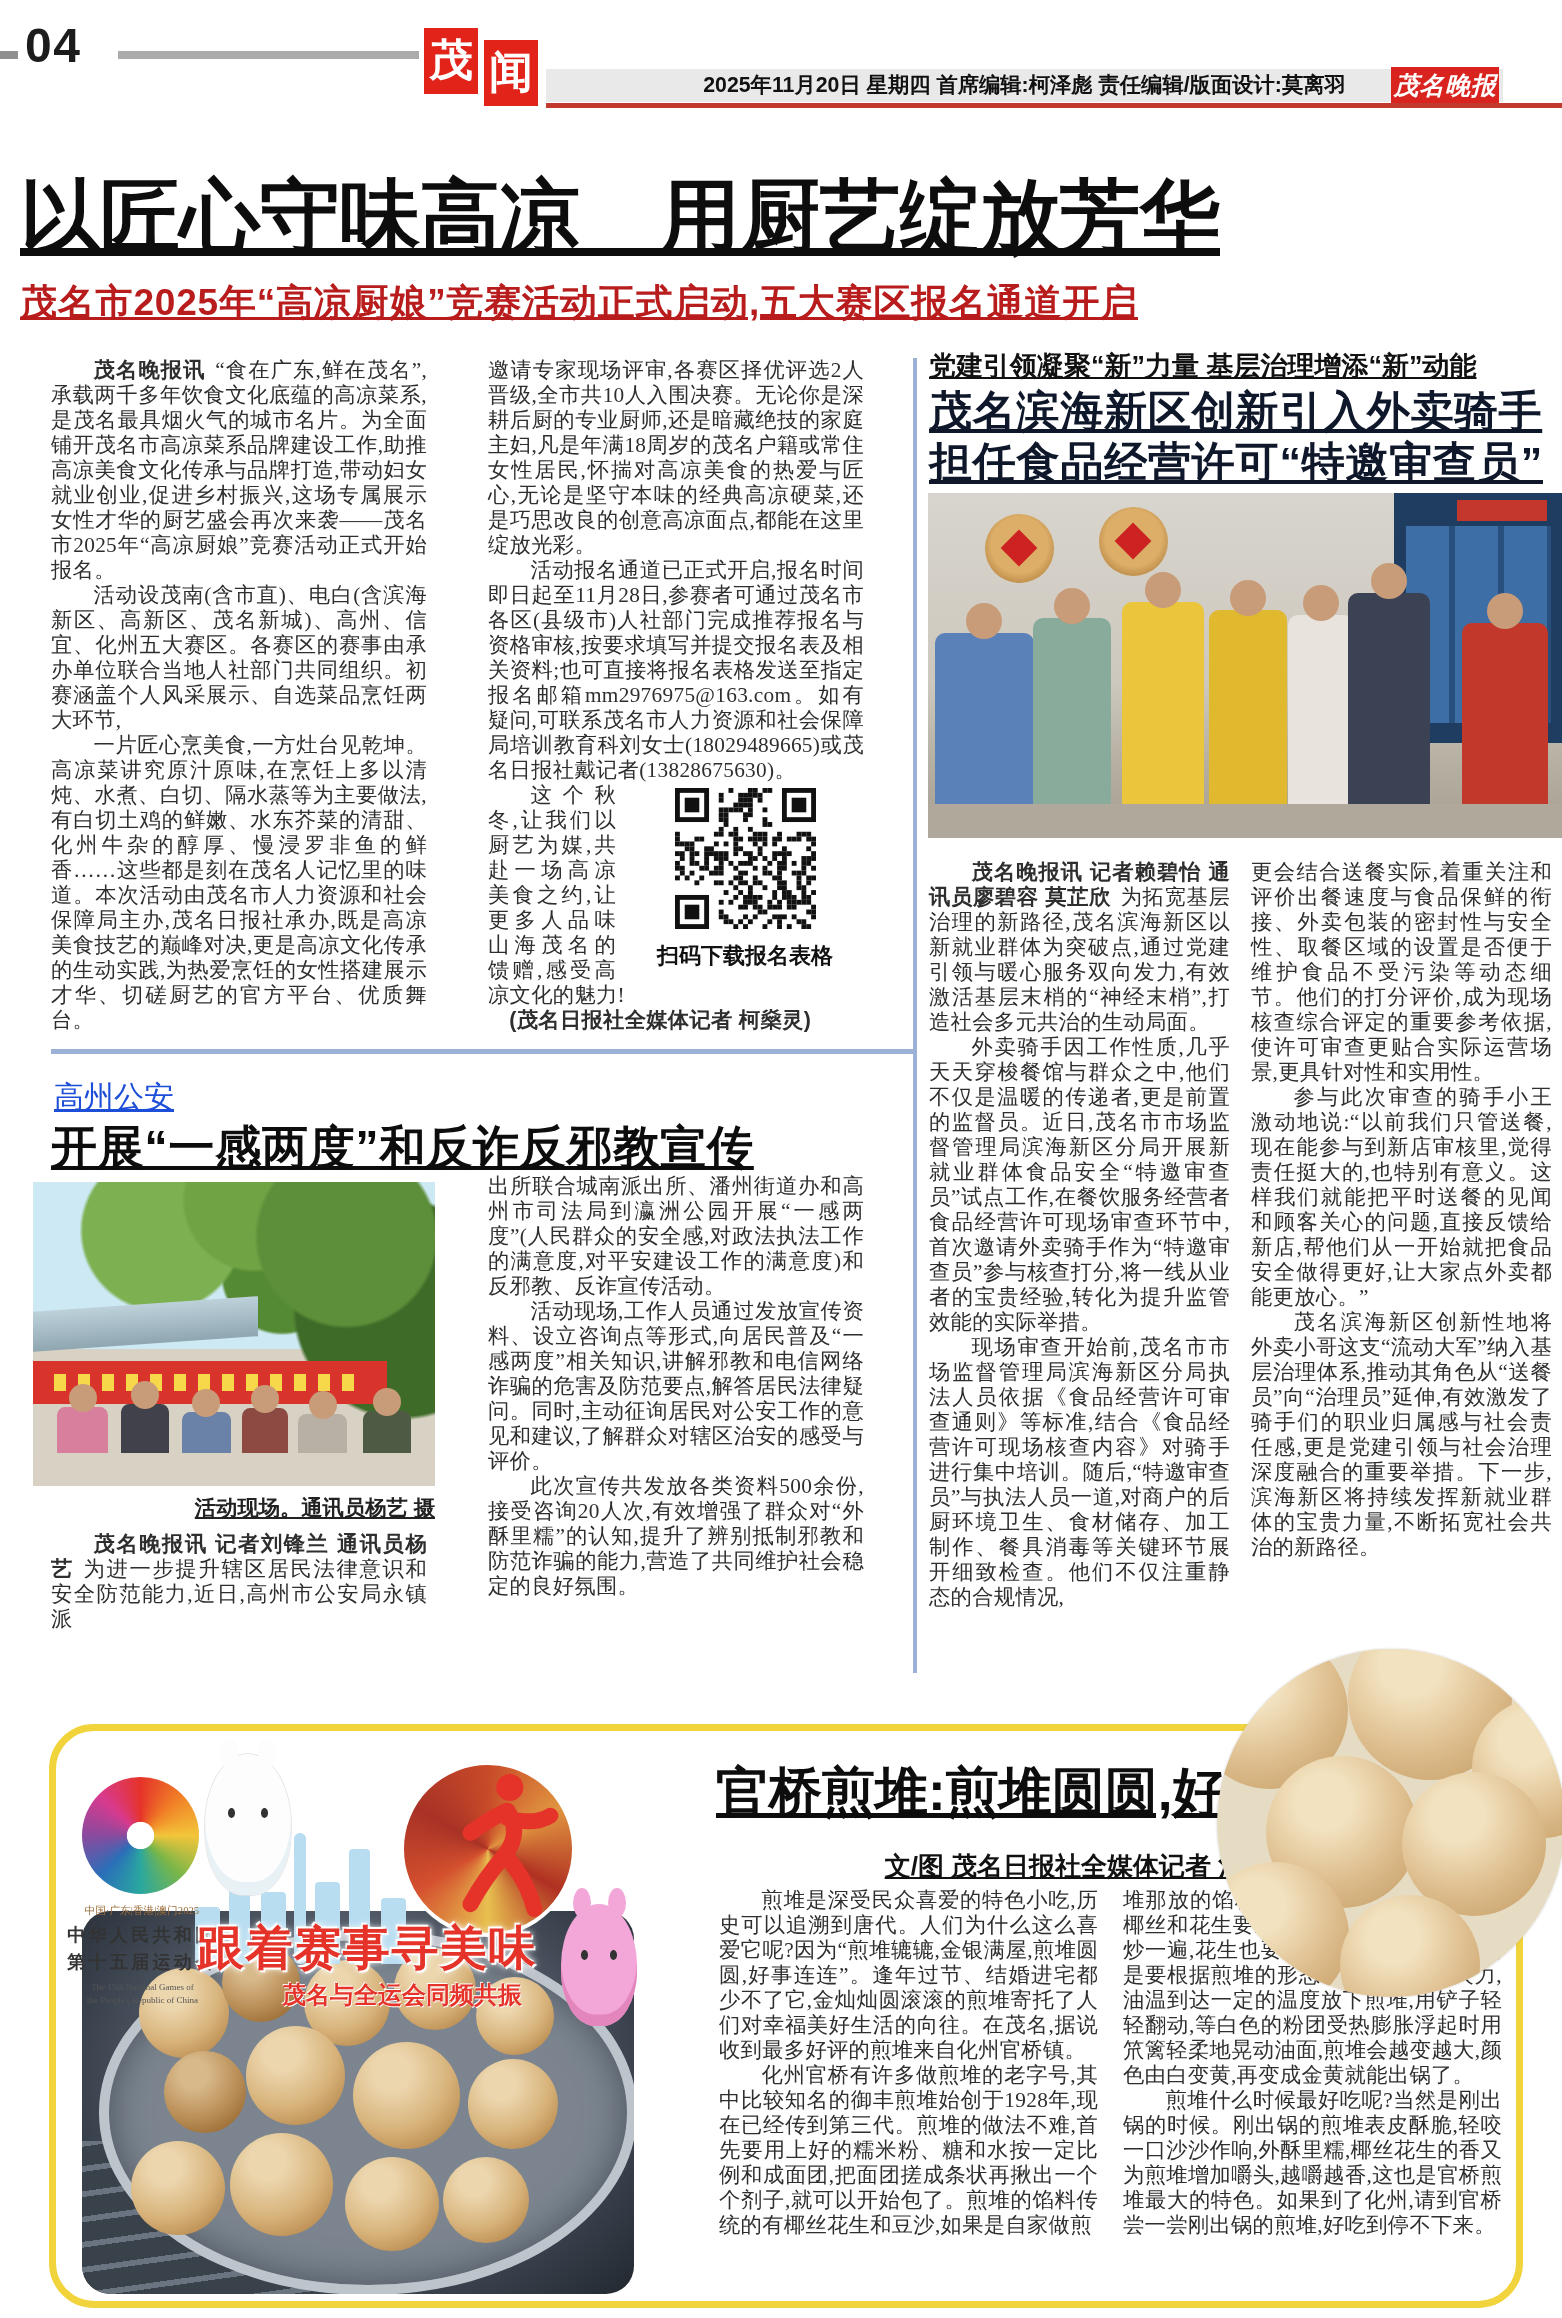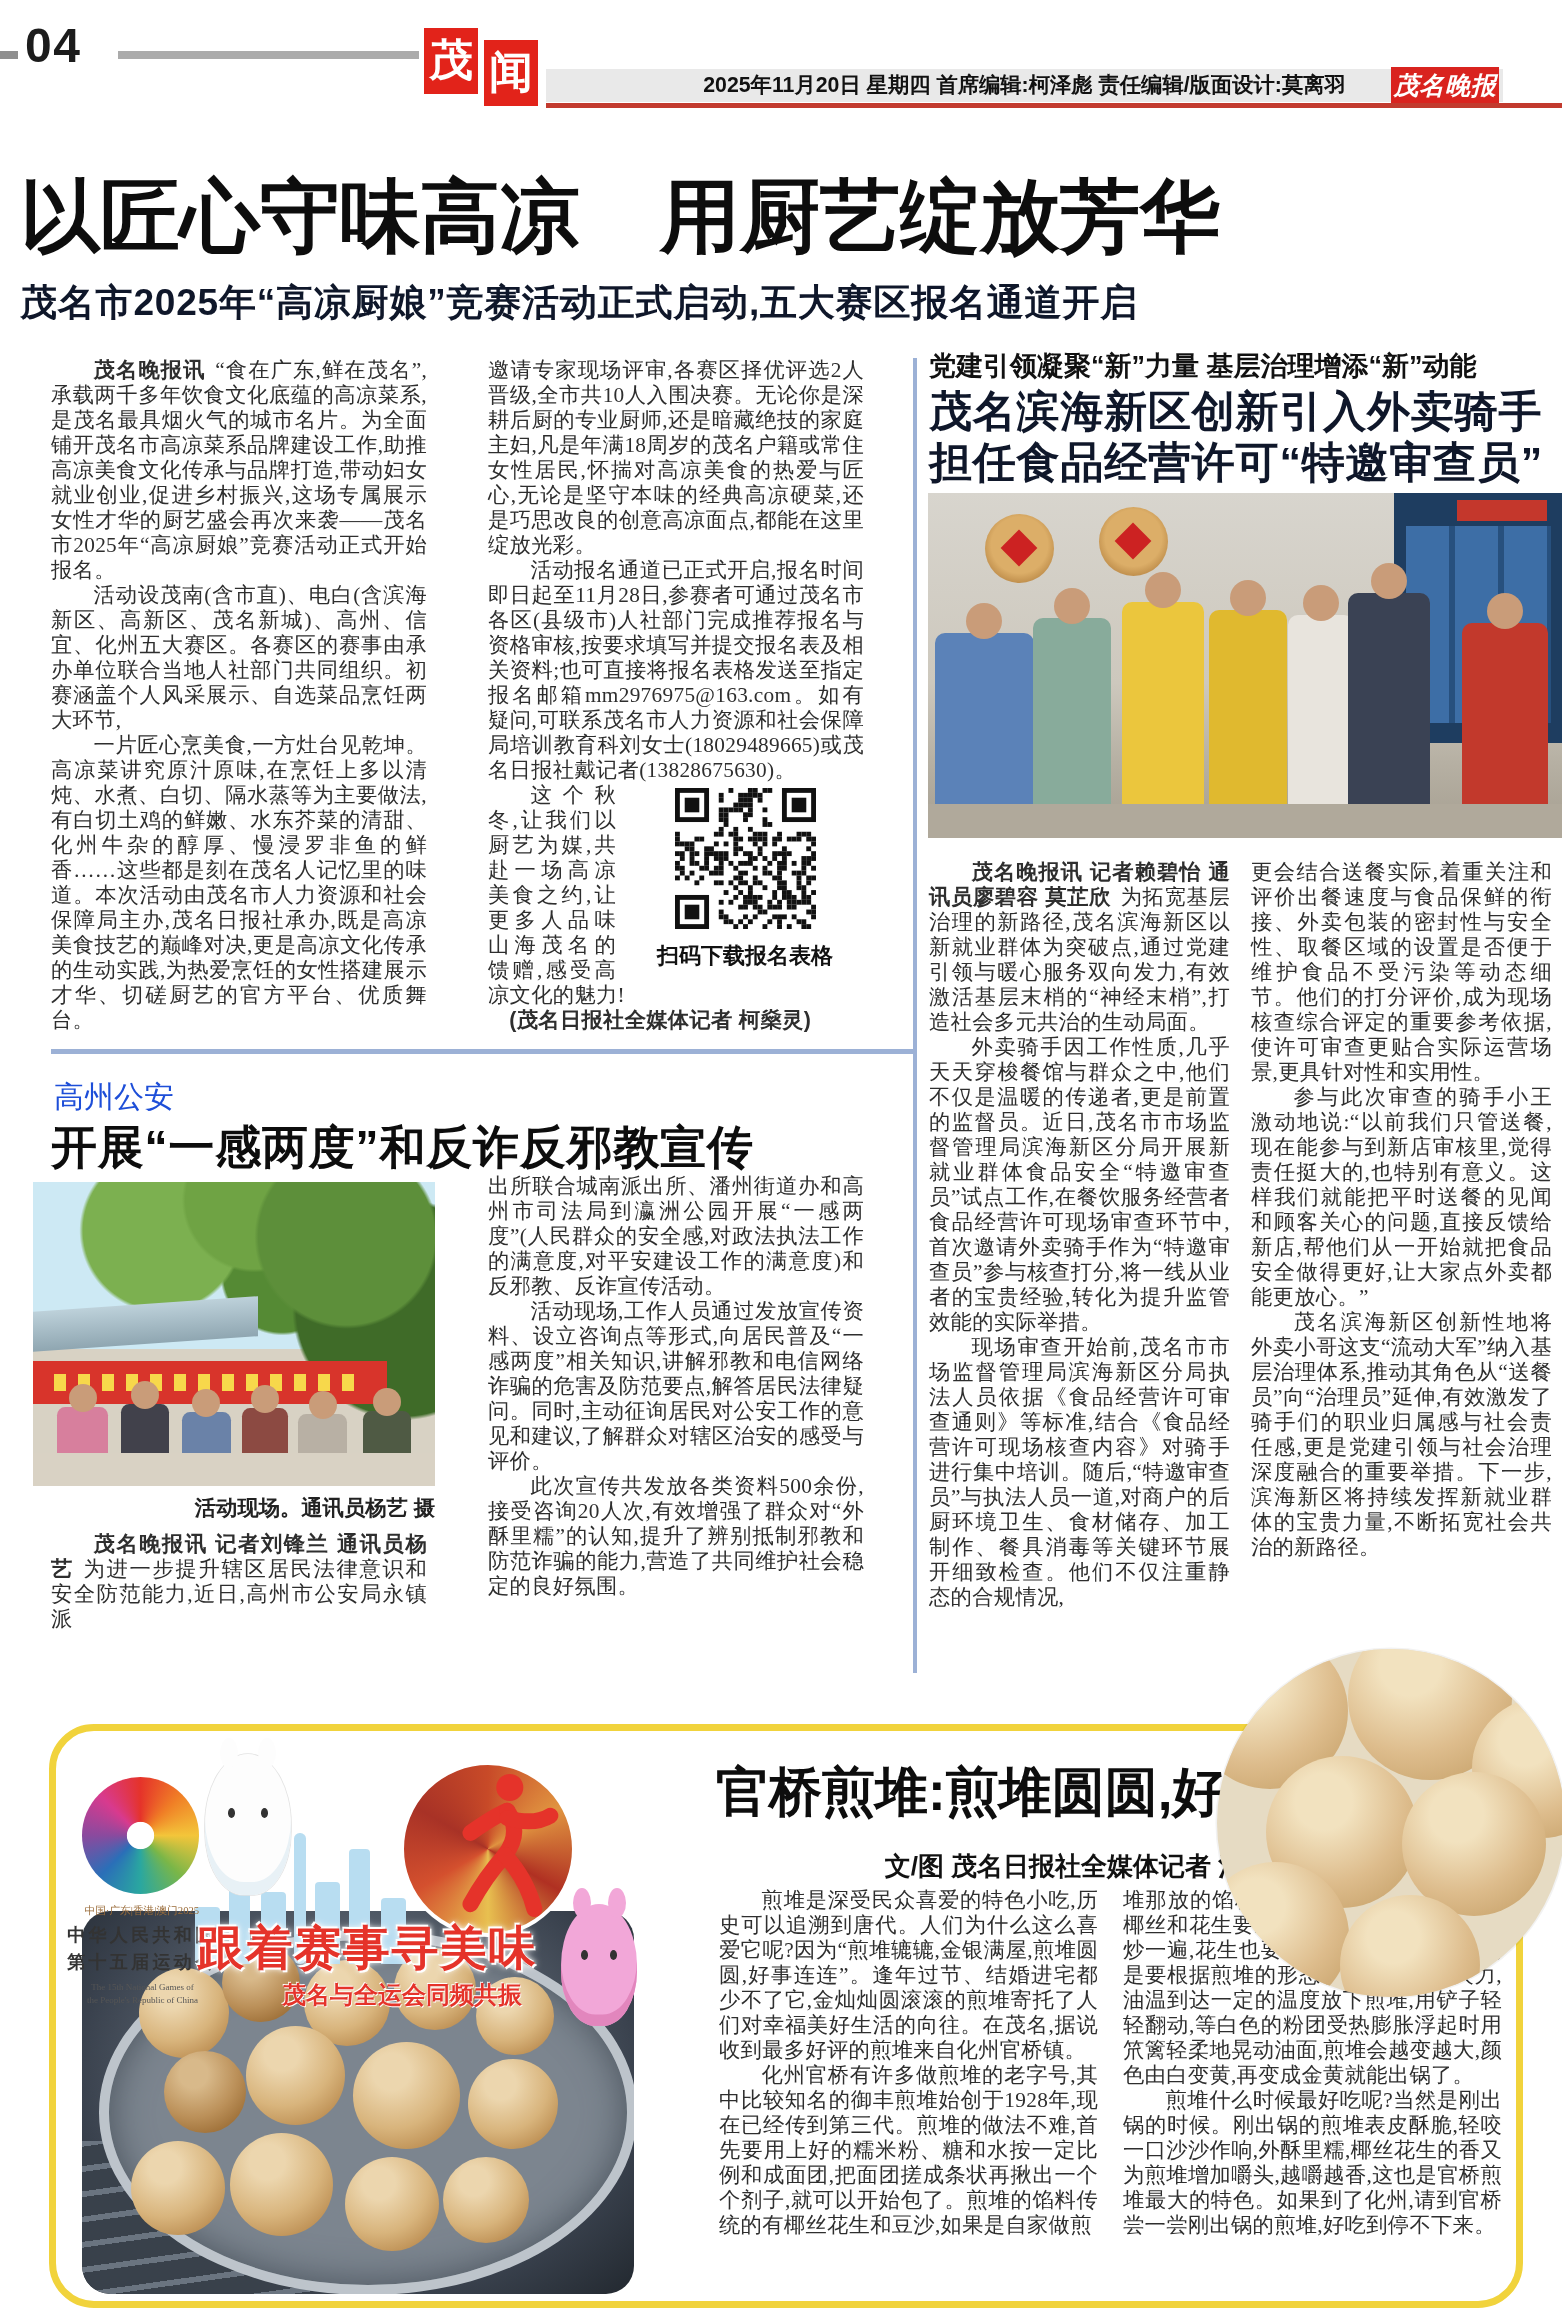--- a/index.html
+++ b/index.html
@@ -18,21 +18,21 @@
   .badge2{left:484px;top:40px;}
   .datebar{left:546px;top:69px;width:957px;height:33px;background:#e9e9e9;
            text-align:center;font-size:21.3px;font-weight:700;line-height:33px;color:#111;}
   .masthead{left:1391px;top:67px;width:108px;height:37px;background:#d9231f;color:#fff;
             text-align:center;font-size:25px;font-weight:900;font-style:italic;line-height:37px;letter-spacing:0.8px;}
   .redline{left:546px;top:103px;width:1016px;height:5px;background:#c23a2e;}
 
   
   .lead-headline{left:20px;top:164px;width:1527px;font-size:80px;font-weight:900;color:#0d0d0d;
                  letter-spacing:0;white-space:nowrap;}
-  .lead-subhead{left:20px;top:278px;width:1149px;font-size:37px;font-weight:700;color:#0f172a;letter-spacing:0.8px;white-space:nowrap;}
+  .lead-subhead{left:20px;top:278px;width:1149px;font-size:37px;font-weight:700;color:#b91c1c;letter-spacing:0.8px;white-space:nowrap;}
 
   
   .col{position:absolute;text-align:justify;}
   .para{margin:0;font-size:21.3px;line-height:25px;letter-spacing:0.3px;text-indent:2em;text-align:justify;}
   .cont .paras .para:first-child{text-indent:0;}
   .lead-in{font-weight:700;font-family:"Liberation Sans","DejaVu Sans",sans-serif;margin-right:.45em;}
   .byline-bold{font-weight:700;font-family:"Liberation Sans","DejaVu Sans",sans-serif;text-indent:1em;}
 
   .lead-col1{left:51px;top:358px;width:376px;}
   .lead-col2{left:488px;top:358px;width:376px;}
@@ -126,21 +126,21 @@
   .mascot{position:absolute;border-radius:50% 50% 45% 45%;}
   .mascot .ear{position:absolute;top:-16.4px;width:18px;height:30px;border-radius:50%;background:inherit;}
   .mascot .eye{position:absolute;width:7.4px;height:10px;border-radius:50%;background:#333;top:38%;}
   .mascot-white{left:133px;top:8.2px;width:86px;height:141px;background:#fdfdfd;box-shadow:inset 0 -13px 0 #e8f1f6,0 0 0 0.8px #e2e2e2;}
   .mascot-pink{left:489px;top:158px;width:76px;height:122px;background:#f2a7d8;box-shadow:inset 0 -11.5px 0 #e286bd;}
   .runner{position:absolute;left:360px;top:23px;width:131px;height:172px;}
   .gl-slogan{position:absolute;left:125px;top:171px;font-size:47px;font-weight:900;color:#e5332a;letter-spacing:1.6px;white-space:nowrap;
      text-shadow:0 0 5px #fff,0 0 8.2px #fff,1.6px 1.6px 0 #fff,-1.6px -1.6px 0 #fff;}
   .gl-subslogan{position:absolute;left:210px;top:233px;font-size:24px;font-weight:800;color:#e5332a;white-space:nowrap;
      text-shadow:0.8px 0.8px 0 #fff,-0.8px -0.8px 0 #fff;}
-  .hl-sans{font-family:"Liberation Sans","DejaVu Sans",sans-serif;}
+  .hl-sans{font-family:"Liberation Sans","DejaVu Sans",sans-serif;text-decoration:underline;}
 </style>
 </head>
 <body>
 
 <div class="page">
 
   <div class="abs hdr-dash"></div>
   <div class="abs hdr-num sans">04</div>
   <div class="abs hdr-bar"></div>
   <div class="abs badge badge1">茂</div>

